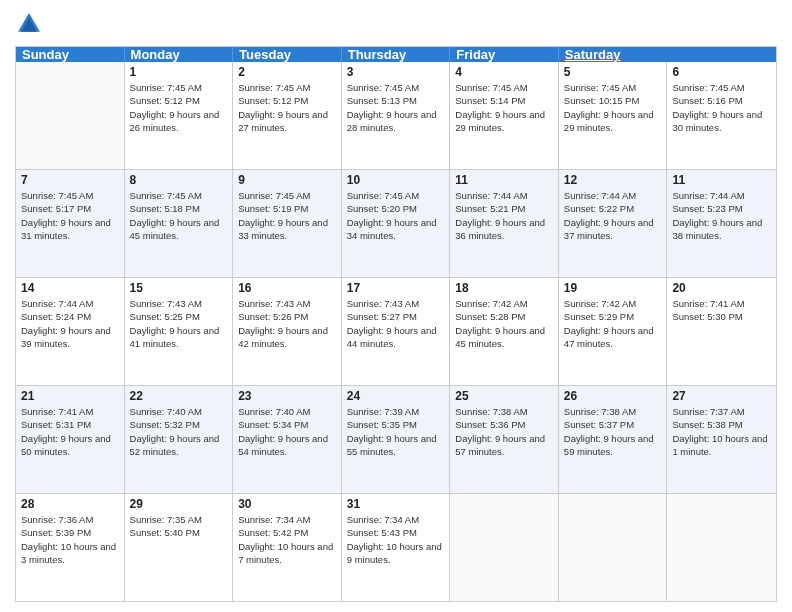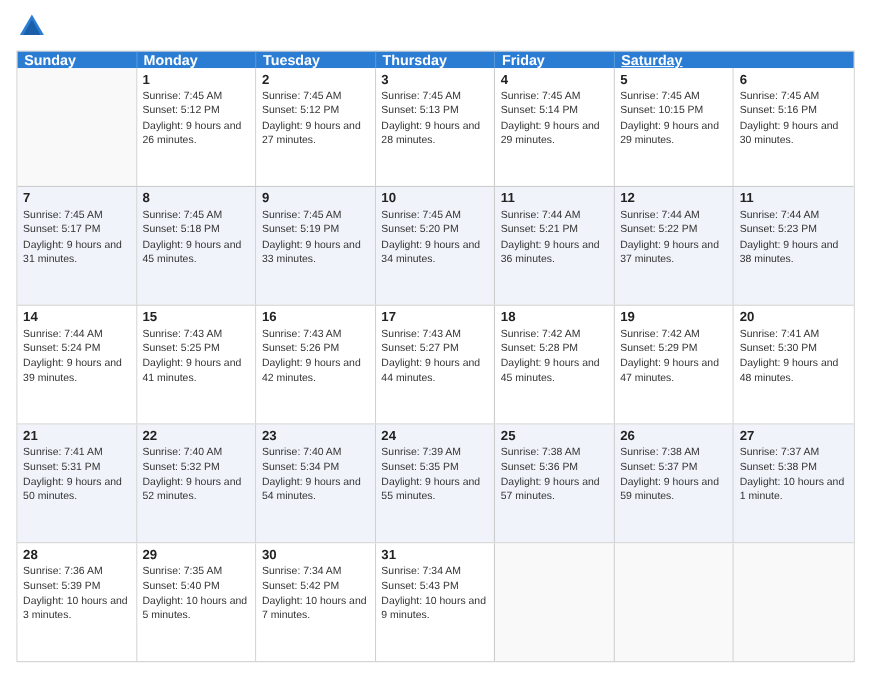--- a/index.html
+++ b/index.html
@@ -260,21 +260,20 @@
           <div class="cal-cell">
             <div class="day-num">19</div>
             <div class="cell-line">Sunrise: 7:42 AM</div>
             <div class="cell-line">Sunset: 5:29 PM</div>
             <div class="cell-line">Daylight: 9 hours and 47 minutes.</div>
           </div>
           <div class="cal-cell">
             <div class="day-num">20</div>
             <div class="cell-line">Sunrise: 7:41 AM</div>
             <div class="cell-line">Sunset: 5:30 PM</div>
-            <div class="cell-line">Daylight: 9 hours and 48 minutes.</div>
           </div>
         </div>
         <div class="cal-row alt-row">
           <div class="cal-cell">
             <div class="day-num">21</div>
             <div class="cell-line">Sunrise: 7:41 AM</div>
             <div class="cell-line">Sunset: 5:31 PM</div>
             <div class="cell-line">Daylight: 9 hours and 50 minutes.</div>
           </div>
           <div class="cal-cell">
@@ -318,21 +317,20 @@
           <div class="cal-cell">
             <div class="day-num">28</div>
             <div class="cell-line">Sunrise: 7:36 AM</div>
             <div class="cell-line">Sunset: 5:39 PM</div>
             <div class="cell-line">Daylight: 10 hours and 3 minutes.</div>
           </div>
           <div class="cal-cell">
             <div class="day-num">29</div>
             <div class="cell-line">Sunrise: 7:35 AM</div>
             <div class="cell-line">Sunset: 5:40 PM</div>
-            <div class="cell-line">Daylight: 10 hours and 5 minutes.</div>
           </div>
           <div class="cal-cell">
             <div class="day-num">30</div>
             <div class="cell-line">Sunrise: 7:34 AM</div>
             <div class="cell-line">Sunset: 5:42 PM</div>
             <div class="cell-line">Daylight: 10 hours and 7 minutes.</div>
           </div>
           <div class="cal-cell">
             <div class="day-num">31</div>
             <div class="cell-line">Sunrise: 7:34 AM</div>

